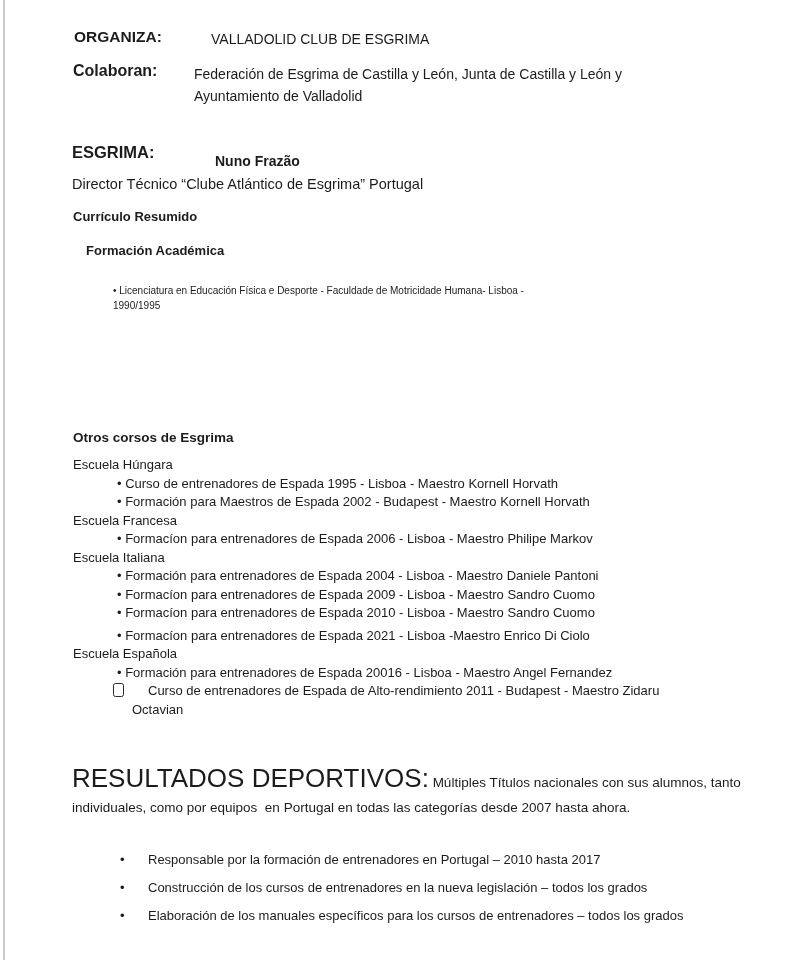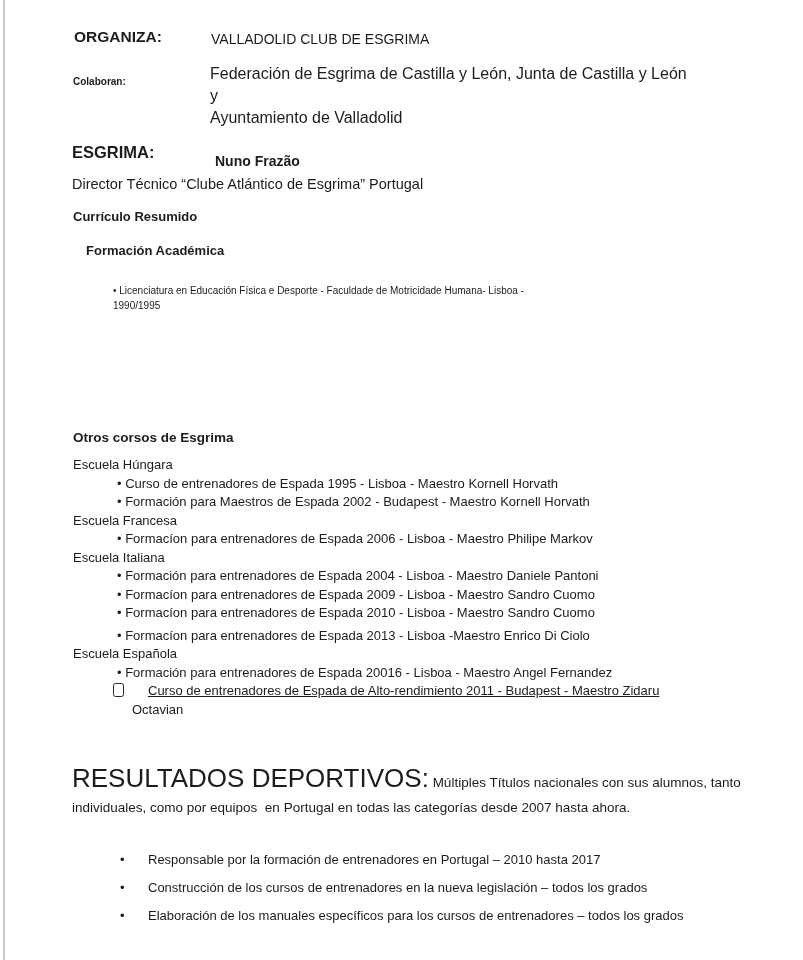--- a/index.html
+++ b/index.html
@@ -13,42 +13,42 @@
   }
   .page{position:absolute;inset:0;}
   .edge{position:absolute;left:3px;top:0;width:2px;height:960px;background:#c9c9c9;}
   .abs{position:absolute;white-space:pre;}
   .prelines{white-space:pre-line;}
   .b{font-weight:bold;}
 
   
   .organiza-label{left:74px;top:28px;font-size:15.5px;}
   .organiza-value{left:211px;top:31px;font-size:14px;}
-  .colaboran-label{left:73px;top:62px;font-size:10px;margin-top:14px;}
-  .colaboran-value{left:210px;top:63px;font-size:16px;line-height:22px;width:480px;}
+  .colaboran-label{left:73px;top:62px;font-size:16px;}
+  .colaboran-value{left:194px;top:63px;font-size:14px;line-height:22px;width:480px;}
 
   .profesor-label{left:72px;top:143px;font-size:16.5px;}
   .profesor-name{left:215px;top:153px;font-size:14px;}
   .director-line{left:72px;top:176px;font-size:14.5px;}
   .curriculo-heading{left:73px;top:209px;font-size:13px;}
   .formacion-heading{left:86px;top:243px;font-size:13px;}
 
   
   .edu-list{left:113px;top:283px;width:600px;font-size:10px;line-height:15px;position:absolute;}
   .edu-item{white-space:pre-line;}
   .edu-item + .edu-item{margin-top:13px;}
 
   .otros-heading{left:73px;top:430px;font-size:13.5px;}
 
   
   .escuelas{left:73px;top:456px;position:absolute;font-size:13px;line-height:18.5px;width:660px;}
   .sline{white-space:pre;}
   .cline{white-space:pre;padding-left:44px;}
   .gap-top{margin-top:4px;}
-  .cline-special{white-space:pre;padding-left:40px;text-decoration:underline;}
+  .cline-special{white-space:pre;padding-left:40px;}
   .cline-special2{white-space:pre;padding-left:59px;}
   .tofu{display:inline-block;width:9px;height:12px;border:1.4px solid #2a2a2a;border-radius:2.5px;vertical-align:-2px;}
   .tofu-gap{display:inline-block;width:24px;}
 
   
   .resultados{left:72px;top:763px;position:absolute;width:690px;}
   .res-line1{white-space:pre;}
   .res-big{font-size:26px;}
   .res-small{font-size:13.5px;}
   .res-line2{white-space:pre;font-size:13.5px;margin-top:6px;}
@@ -89,21 +89,21 @@
   <div class="escuelas">
     <div class="sline">Escuela Húngara</div>
     <div class="cline">• Curso de entrenadores de Espada 1995 - Lisboa - Maestro Kornell Horvath</div>
     <div class="cline">• Formación para Maestros de Espada 2002 - Budapest - Maestro Kornell Horvath</div>
     <div class="sline">Escuela Francesa</div>
     <div class="cline">• Formacíon para entrenadores de Espada 2006 - Lisboa - Maestro Philipe Markov</div>
     <div class="sline">Escuela Italiana</div>
     <div class="cline">• Formación para entrenadores de Espada 2004 - Lisboa - Maestro Daniele Pantoni</div>
     <div class="cline">• Formacíon para entrenadores de Espada 2009 - Lisboa - Maestro Sandro Cuomo</div>
     <div class="cline">• Formacíon para entrenadores de Espada 2010 - Lisboa - Maestro Sandro Cuomo</div>
-    <div class="cline gap-top">• Formacíon para entrenadores de Espada 2013 - Lisboa -Maestro Enrico Di Ciolo</div>
+    <div class="cline gap-top">• Formacíon para entrenadores de Espada 2021 - Lisboa -Maestro Enrico Di Ciolo</div>
     <div class="sline">Escuela Española</div>
     <div class="cline">• Formación para entrenadores de Espada 20016 - Lisboa - Maestro Angel Fernandez</div>
     <div class="cline-special"><span class="tofu"></span><span class="tofu-gap"></span><span>Curso de entrenadores de Espada de Alto-rendimiento 2011 - Budapest - Maestro Zidaru</span></div>
     <div class="cline-special2">Octavian</div>
   </div>
 
   <div class="resultados">
     <div class="res-line1"><span class="res-big">RESULTADOS DEPORTIVOS:</span><span class="res-small"> </span><span class="res-small">Múltiples Títulos nacionales con sus alumnos, tanto</span></div>
     <div class="res-line2">individuales, como por equipos  en Portugal en todas las categorías desde 2007 hasta ahora.</div>
   </div>

